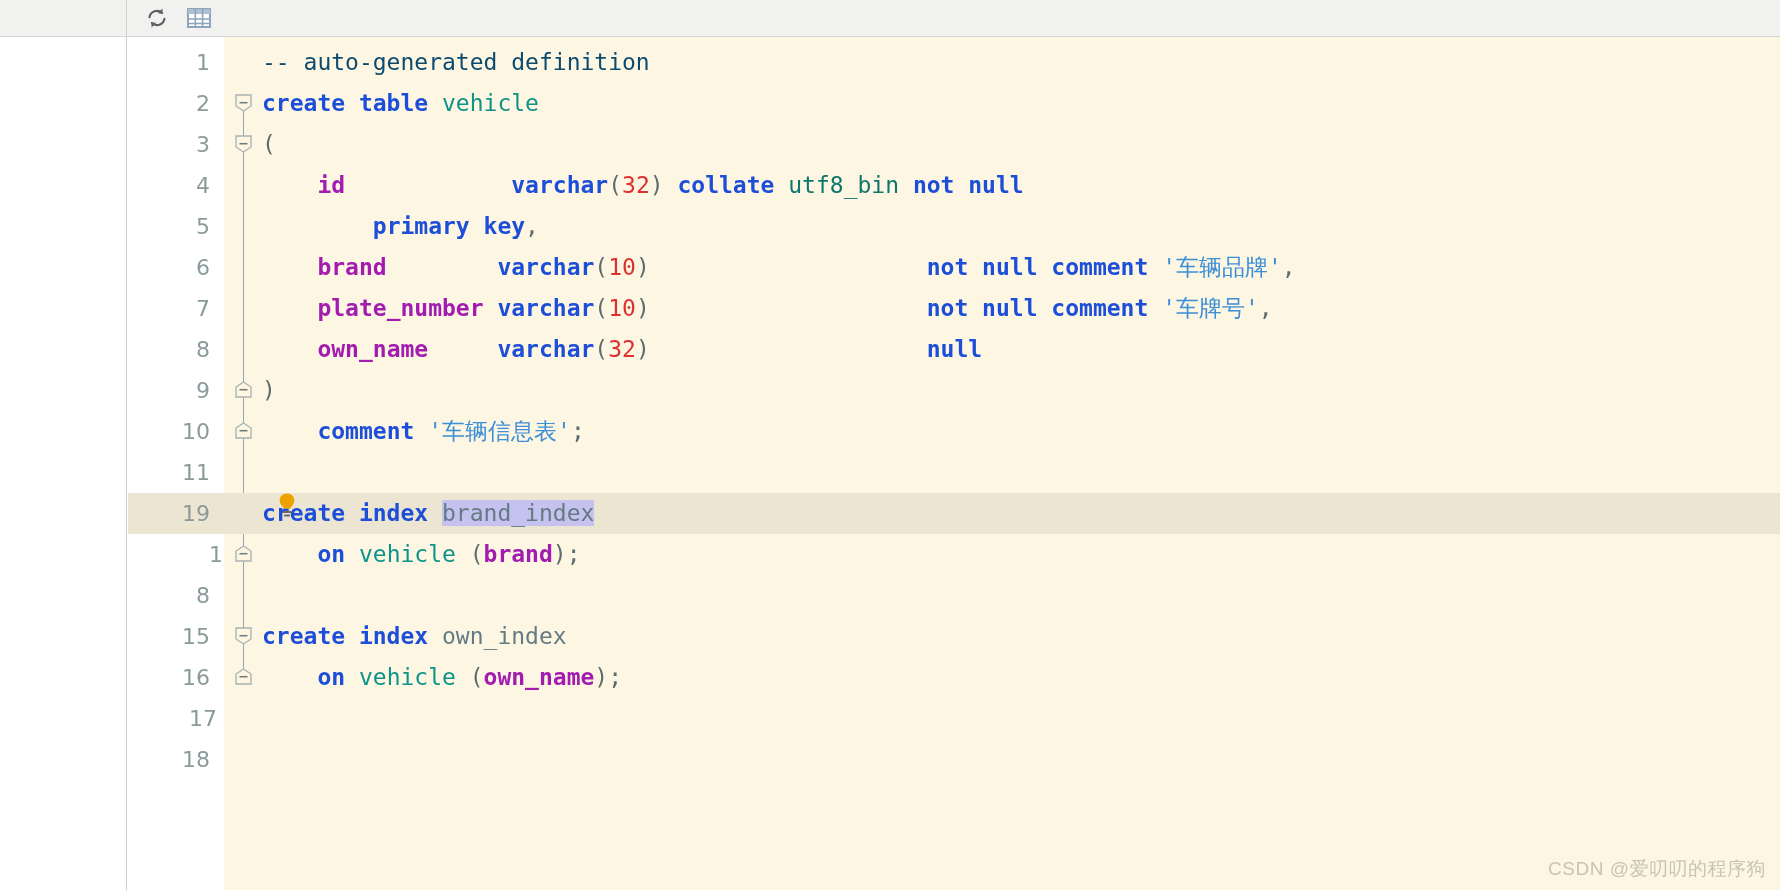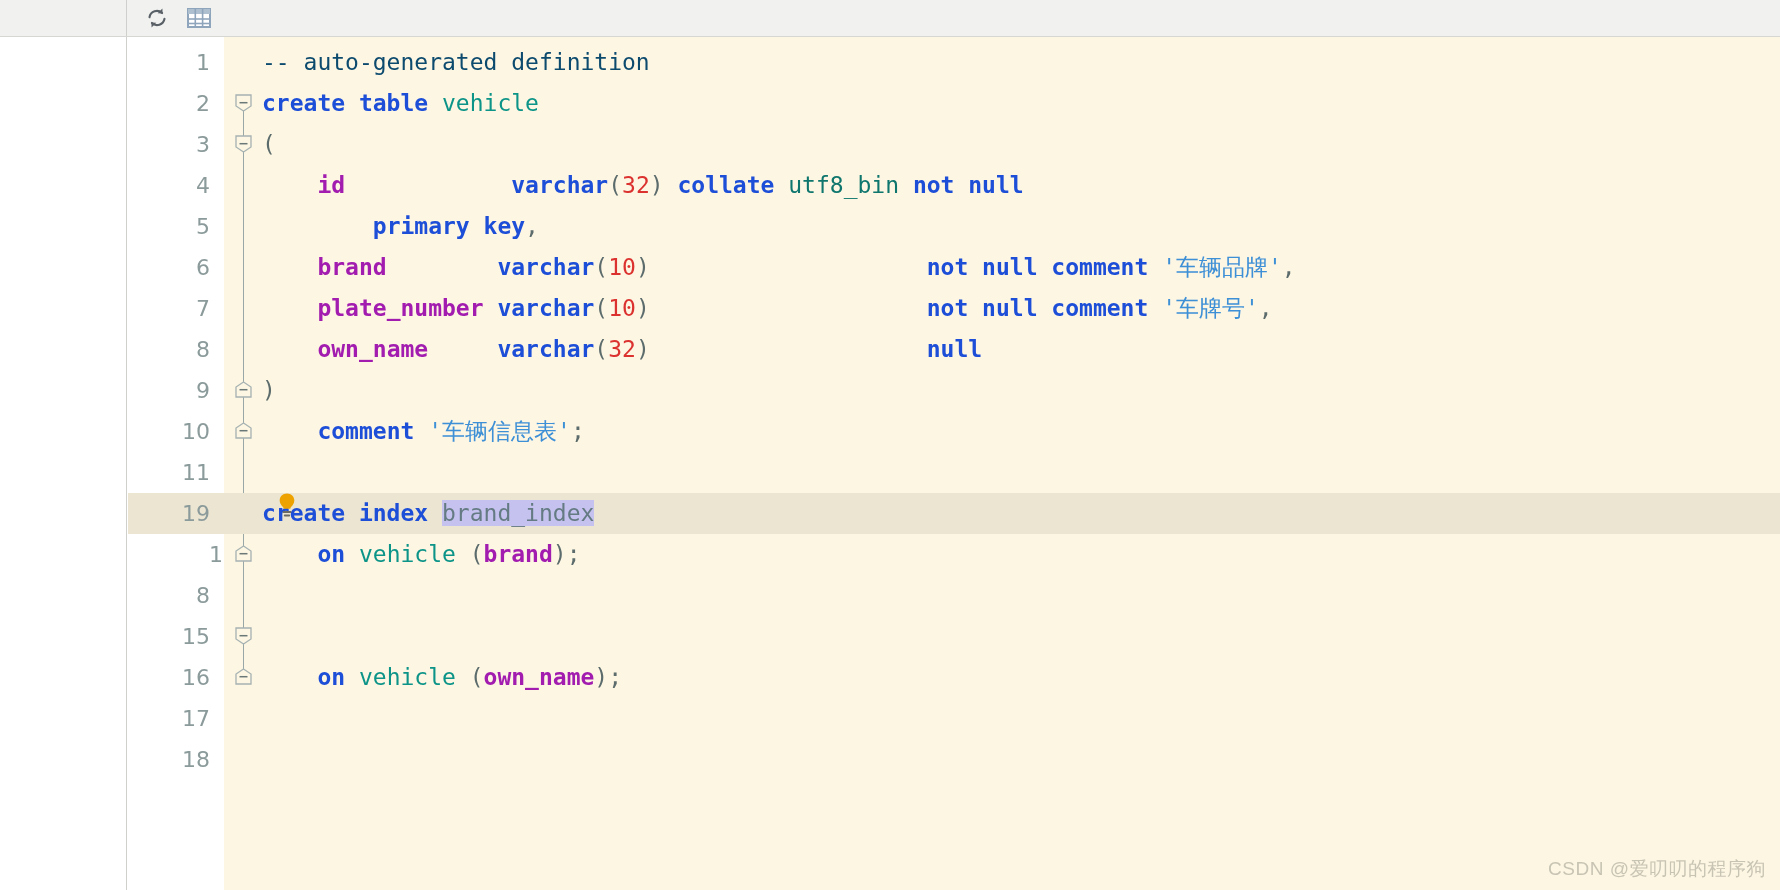--- a/index.html
+++ b/index.html
@@ -255,21 +255,21 @@
         </div>
         <div class="row" style="top: 538px;">
           <span class="lineno">8</span>
         </div>
         <div class="row" style="top: 579px;">
           <span class="lineno">15</span>
         </div>
         <div class="row" style="top: 620px;">
           <span class="lineno">16</span>
         </div>
-        <div class="row" style="top: 661px;">
+        <div class="row" style="top: 661px; padding-left: 7px;">
           <span class="lineno">17</span>
         </div>
         <div class="row" style="top: 702px;">
           <span class="lineno">18</span>
         </div>
       </div>
     <div class="fold-col" id="foldcol">
         <div class="row" style="top: 5px;"></div>
         <div class="row" style="top: 46px;"></div>
         <div class="row" style="top: 87px;"></div>
@@ -374,20 +374,23 @@
         </div>
         <div class="row current" style="top: 456px;">
           <div class="code"><span class="kw">create index </span><span class="ident sel">brand_index</span></div>
         </div>
         <div class="row" style="top: 497px;">
           <div class="code"><span class="plain">    </span><span class="kw">on </span><span class="tbl">vehicle</span><span class="plain"> (</span><span class="col">brand</span><span class="plain">);</span></div>
         </div>
         <div class="row" style="top: 538px;">
           <div class="code"></div>
         </div>
+        <div class="row" style="top: 579px;">
+          <div class="code"><span class="kw">create index </span><span class="ident">own_index</span></div>
+        </div>
         <div class="row" style="top: 620px;">
           <div class="code"><span class="plain">    </span><span class="kw">on </span><span class="tbl">vehicle</span><span class="plain"> (</span><span class="col">own_name</span><span class="plain">);</span></div>
         </div>
         <div class="row" style="top: 661px;">
           <div class="code"></div>
         </div>
         <div class="row" style="top: 702px;">
           <div class="code"></div>
         </div>
       </div>

